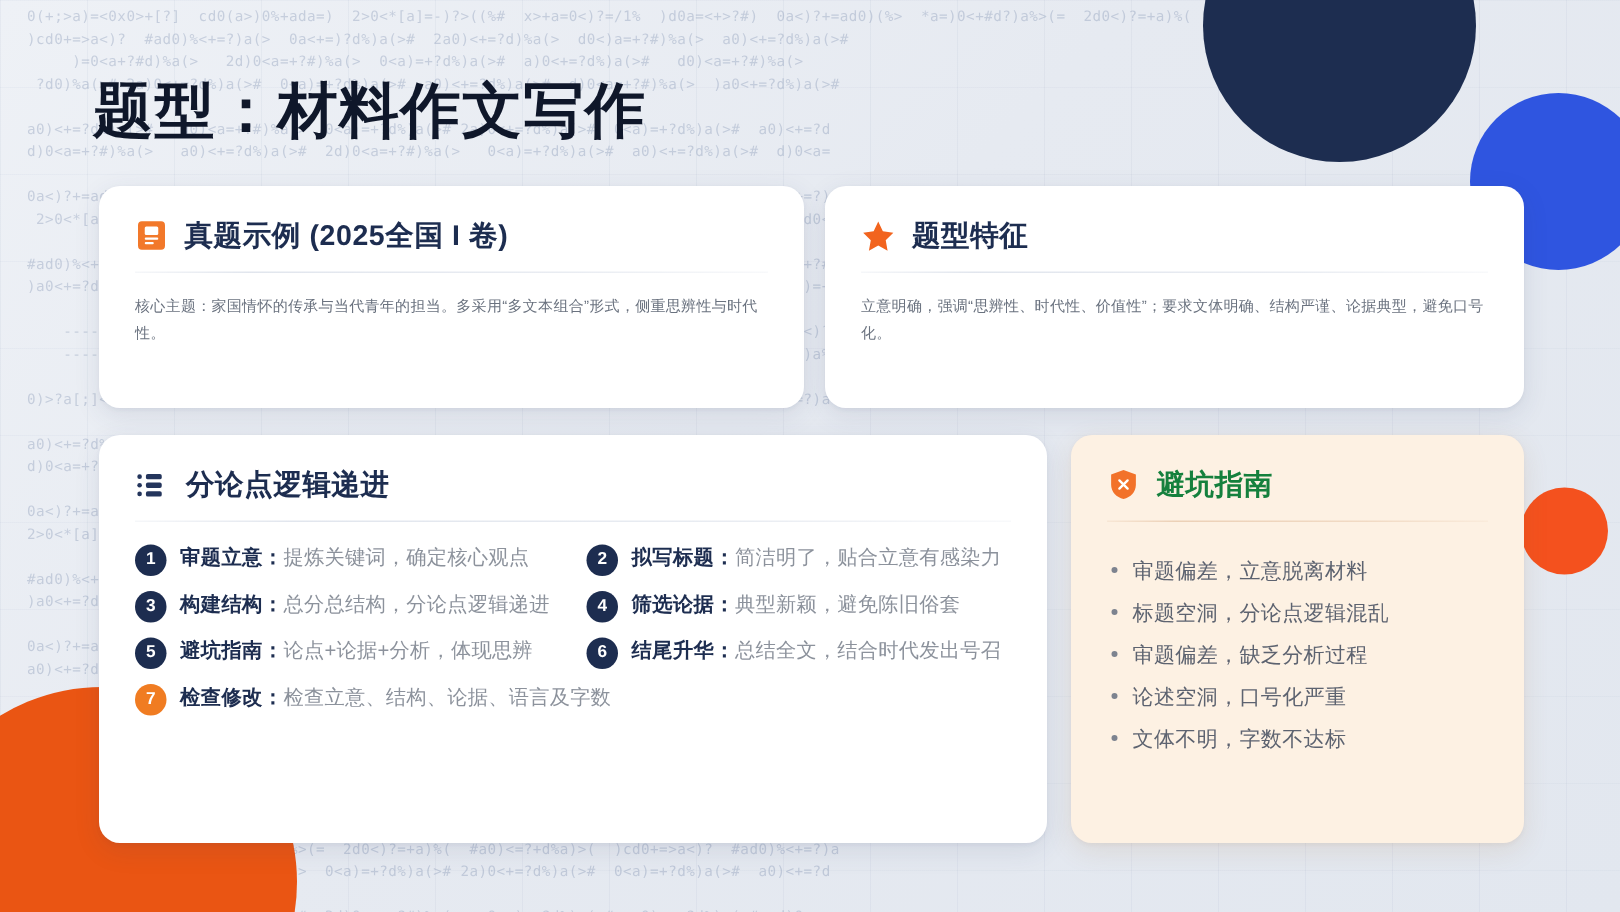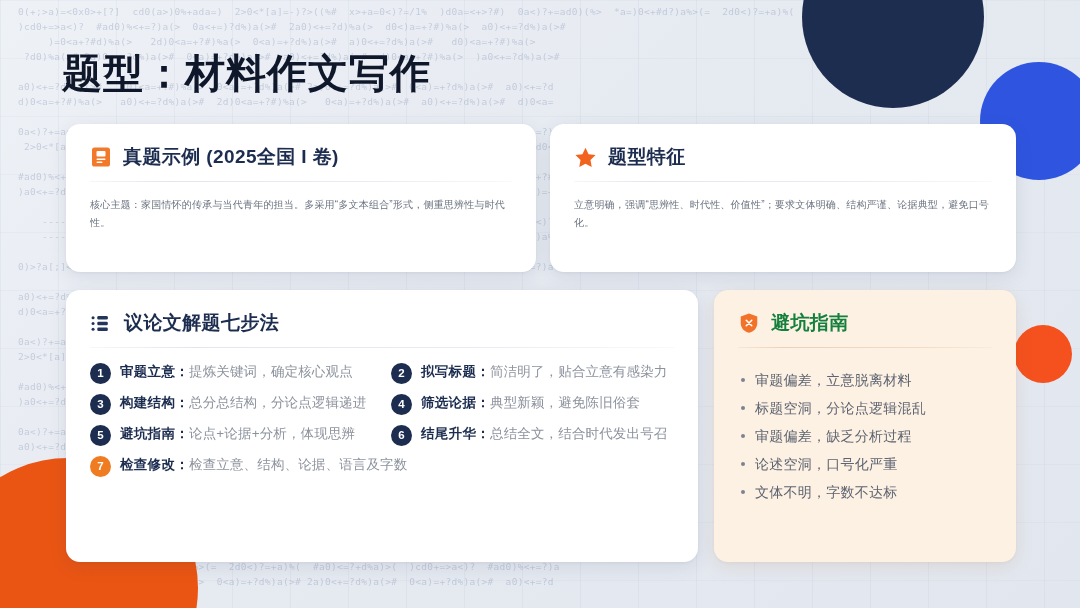--- a/index.html
+++ b/index.html
@@ -286,21 +286,21 @@
     <span class="icon">
       <svg width="23" height="23" viewBox="0 0 24 24">
         <circle cx="3.2" cy="6" r="1.6" fill="#24355c"></circle>
         <circle cx="3.2" cy="12" r="1.6" fill="#24355c"></circle>
         <circle cx="3.2" cy="18" r="1.6" fill="#24355c"></circle>
         <rect x="7.6" y="4.1" width="11" height="3.8" rx="1.3" fill="#24355c"></rect>
         <rect x="7.6" y="10.1" width="11" height="3.8" rx="1.3" fill="#24355c"></rect>
         <rect x="7.6" y="16.1" width="11" height="3.8" rx="1.3" fill="#24355c"></rect>
       </svg>
     </span>
-    <span class="card-title">议论文解题七步法</span>
+    <span class="card-title">分论点逻辑递进</span>
   </div>
   <div class="divider"></div>
   <div id="steps-grid">
       <div class="step">
         <span class="step-badge">1</span>
         <span class="step-text"><b class="step-name">审题立意：</b>提炼关键词，确定核心观点</span>
       </div>
       <div class="step">
         <span class="step-badge">2</span>
         <span class="step-text"><b class="step-name">拟写标题：</b>简洁明了，贴合立意有感染力</span>

